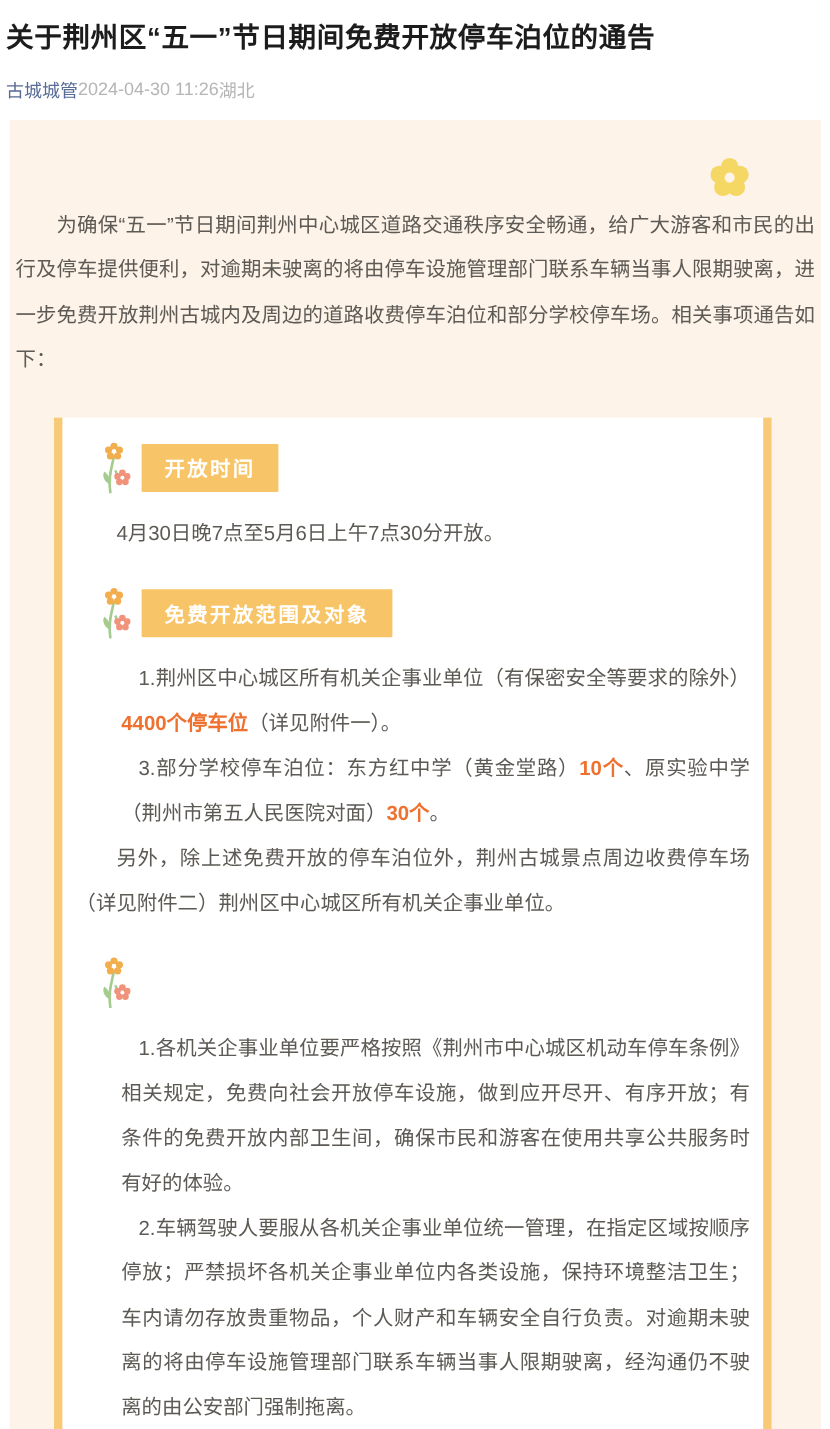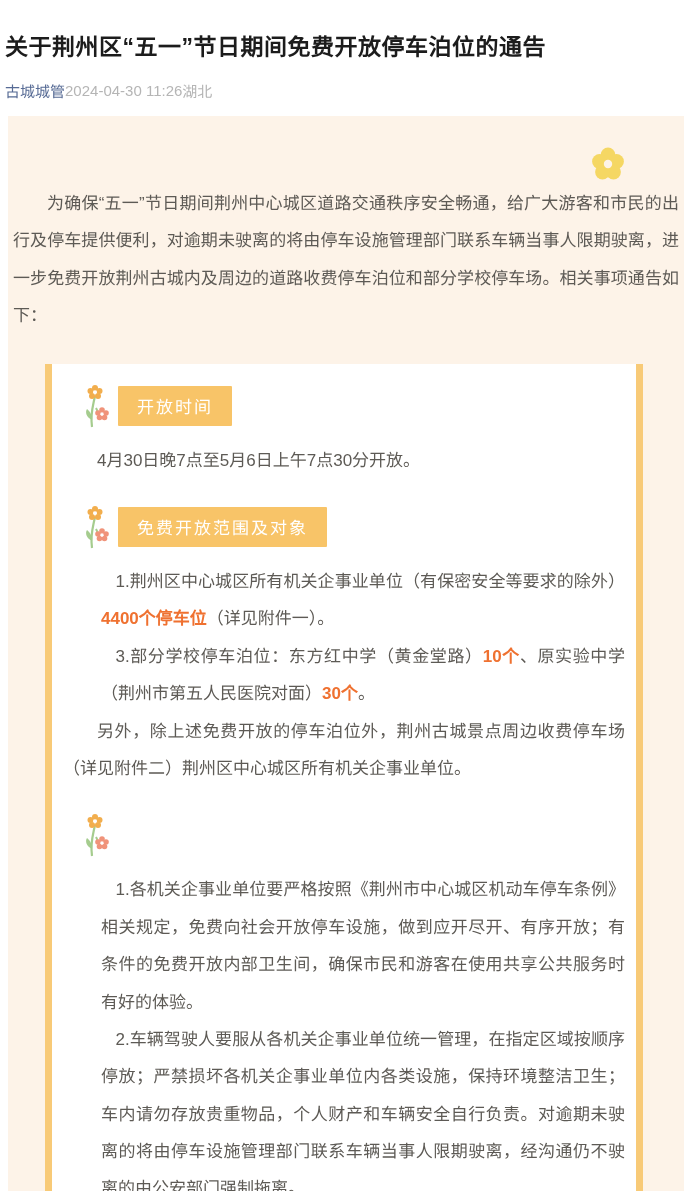--- a/index.html
+++ b/index.html
@@ -18,21 +18,21 @@
   }
   * { box-sizing:border-box; margin:0; padding:0; }
   html,body { background:#ffffff; }
   body {
     width:692px;
     height:1191px;
     overflow:hidden;
     font-family:"Liberation Sans","DejaVu Sans",sans-serif;
     color:var(--body_text);
   }
-  .header { padding:32px 6px 0 5px; }
+  .header { padding:16px 6px 0 5px; }
   .title {
     font-size:23px;
     line-height:1.35;
     font-weight:700;
     color:var(--title_text);
     letter-spacing:0.5px;
   }
   .byline {
     margin-top:17px;
     margin-bottom:15px;
@@ -79,21 +79,21 @@
   }
   .section-header.first { margin-top:0; }
   .bouquet { width:26px; height:44px; flex:0 0 auto; }
   .badge {
     display:inline-block;
     margin-left:9px;
     margin-bottom:2px;
     background:var(--badge_bg);
     color:#ffffff;
     font-size:17px;
-    font-weight:400;
+    font-weight:700;
     letter-spacing:2px;
     padding:7px 19px 8px 19px;
     border-radius:1px;
   }
   .para {
     font-size:17px;
     line-height:2.2;
     text-align:justify;
     text-indent:2em;
     color:var(--body_text);

